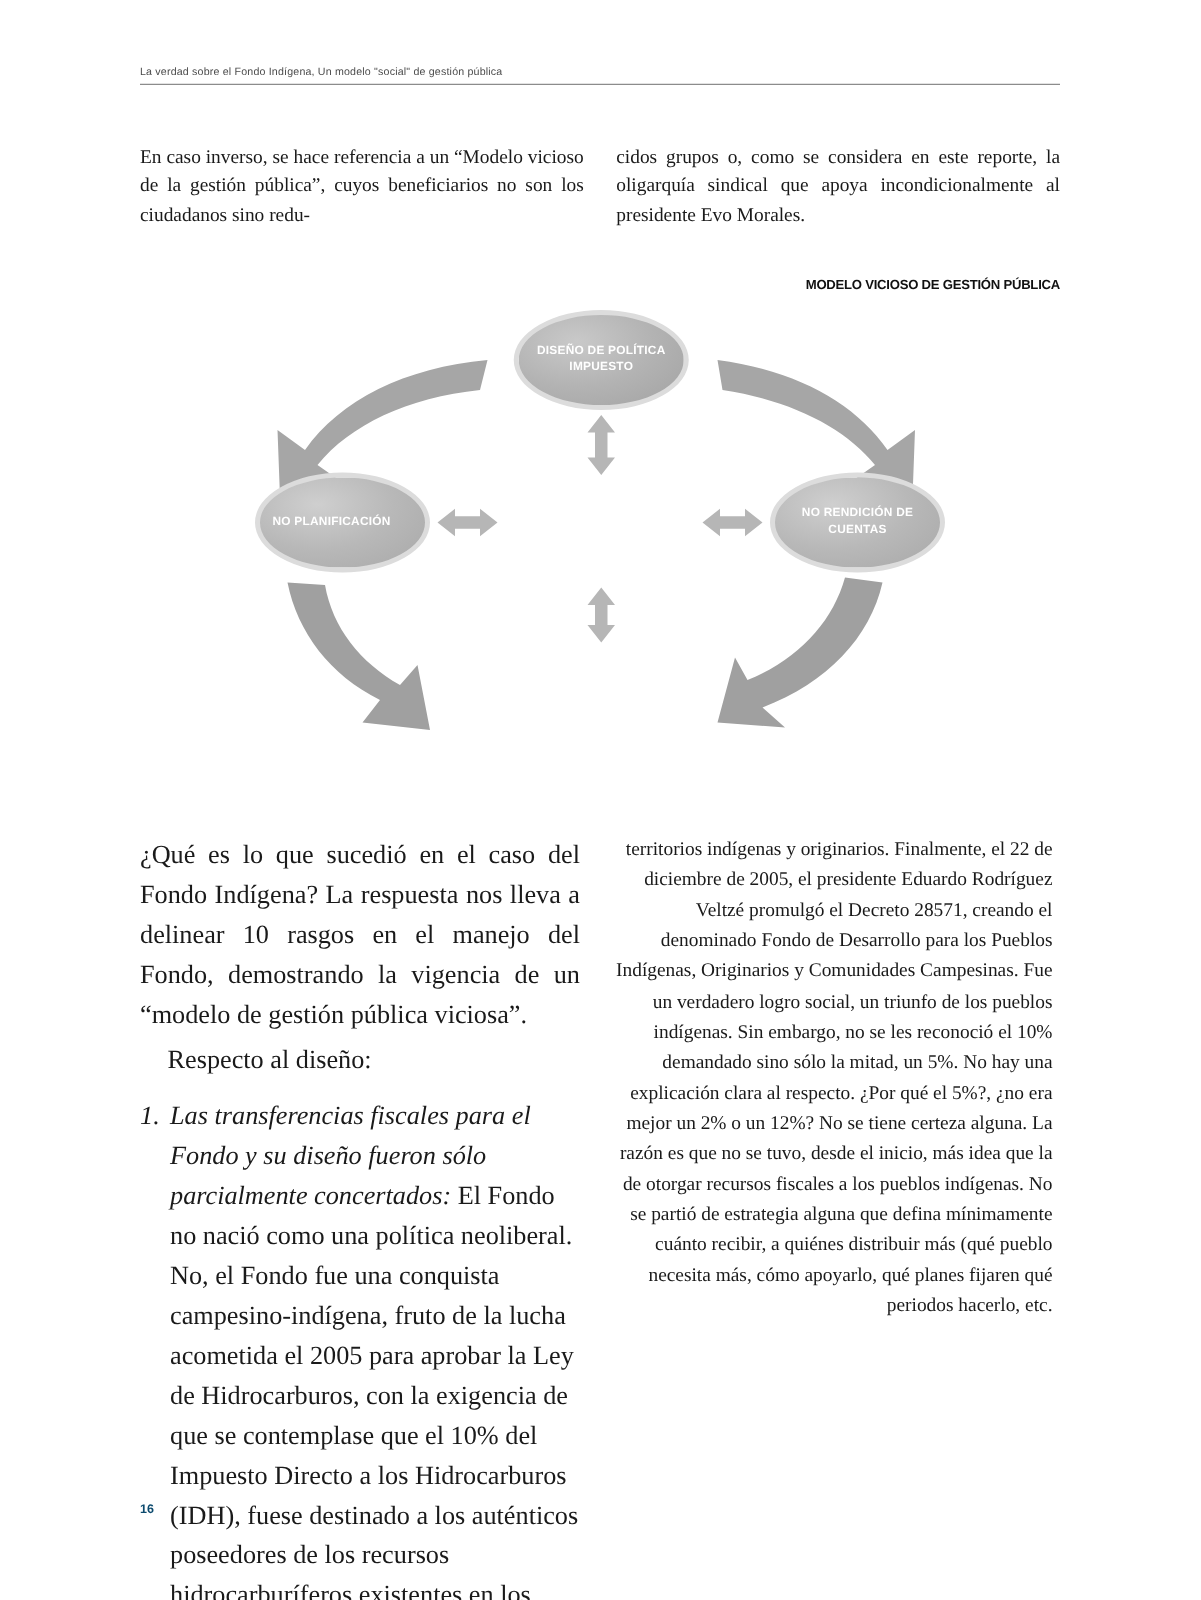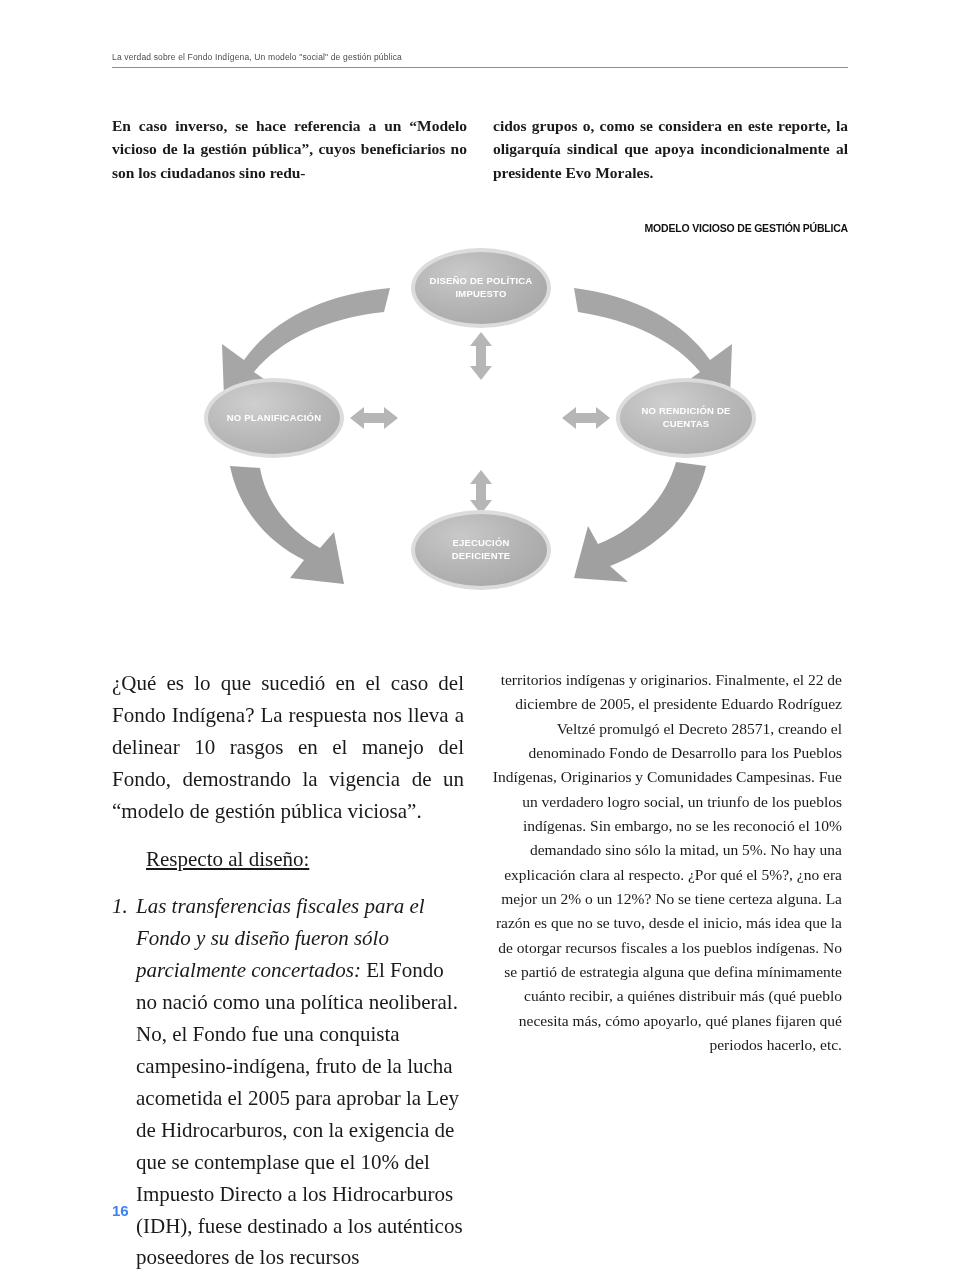--- a/index.html
+++ b/index.html
@@ -43,21 +43,20 @@
     display: flex;
     gap: 26px;
   }
   .cols-top .col {
     width: 355px;
     font-size: 15.5px;
     line-height: 1.5;
     text-align: justify;
     text-justify: inter-word;
     hyphens: manual;
-    font-weight: bold;
   }
   
   .figure {
     position: absolute;
     left: 112px;
     top: 222px;
     width: 736px;
     height: 400px;
   }
   .fig-title {
@@ -75,21 +74,20 @@
     position: absolute;
     left: 0;
     top: 26px;
     width: 736px;
     height: 370px;
   }
   .node {
     position: absolute;
     display: flex;
     align-items: center;
-    justify-content: center;
     text-align: center;
     color: #ffffff;
     font-family: "Liberation Sans", sans-serif;
     font-weight: bold;
     font-size: 9.5px;
     line-height: 1.35;
     letter-spacing: 0.2px;
     border-radius: 50%;
     box-sizing: border-box;
   }
@@ -158,23 +156,22 @@
   .cols-bottom .col-right {
     width: 352px;
     font-size: 15.5px;
     line-height: 1.57;
   }
   .col-left p.just {
     margin: 0;
     text-align: justify;
   }
   .col-left p.indent {
-    margin: 16px;
+    margin: 4px;
     text-indent: 18px;
-    text-decoration: underline;
   }
   .col-right p {
     margin: 0;
     text-align: right;
   }
   .numlist {
     margin: 14px 0 0 0;
     display: flex;
     gap: 8px;
   }
@@ -188,22 +185,22 @@
     text-align: left;
   }
   .numlist .body i { }
   
   .folio {
     position: absolute;
     left: 112px;
     top: 1202px;
     font-family: "Liberation Sans", sans-serif;
     font-weight: bold;
-    font-size: 15px;
-    color: #3b82f6;
+    font-size: 10px;
+    color: #0c4a6e;
   }
 </style>
 </head>
 <body>
 
 <div class="page">
 
   <div class="runhead">La verdad sobre el Fondo Indígena, Un modelo "social" de gestión pública</div>
 
   <div class="cols-top">
@@ -259,23 +256,20 @@
 
       <div class="node node-top">
         <span>DISEÑO DE POLÍTICA IMPUESTO</span>
       </div>
       <div class="node node-left">
         <span>NO PLANIFICACIÓN</span>
       </div>
       <div class="node node-right">
         <span>NO RENDICIÓN DE CUENTAS</span>
       </div>
-      <div class="node node-bottom">
-        <span>EJECUCIÓN DEFICIENTE</span>
-      </div>
     </div>
   </div>
 
   <div class="cols-bottom">
     <div class="col-left">
       <p class="just">¿Qué es lo que sucedió en el caso del Fondo Indígena? La respuesta nos lleva a delinear 10 rasgos en el manejo del Fondo, demos­trando la vigencia de un “modelo de gestión pública viciosa”.</p>
       <p class="indent">Respecto al diseño:</p>
       <div class="numlist">
         <div class="num">1.</div>
         <div class="body"><i>Las transferencias fiscales para el Fondo y su diseño fueron sólo parcialmente con­certados:</i><span> El Fondo no nació como una política neoliberal. No, el Fondo fue una conquista campesino-indígena, fruto de la lucha acometida el 2005 para aprobar la Ley de Hidrocarburos, con la exigencia de que se contemplase que el 10% del Impuesto Directo a los Hidrocarburos (IDH), fuese destinado a los auténticos poseedores de los recursos hidrocarburí­feros existentes en los territorios indíge­nas. Téngase en cuenta que la totalidad de las reservas gasíferas se encuentran en</span></div>

